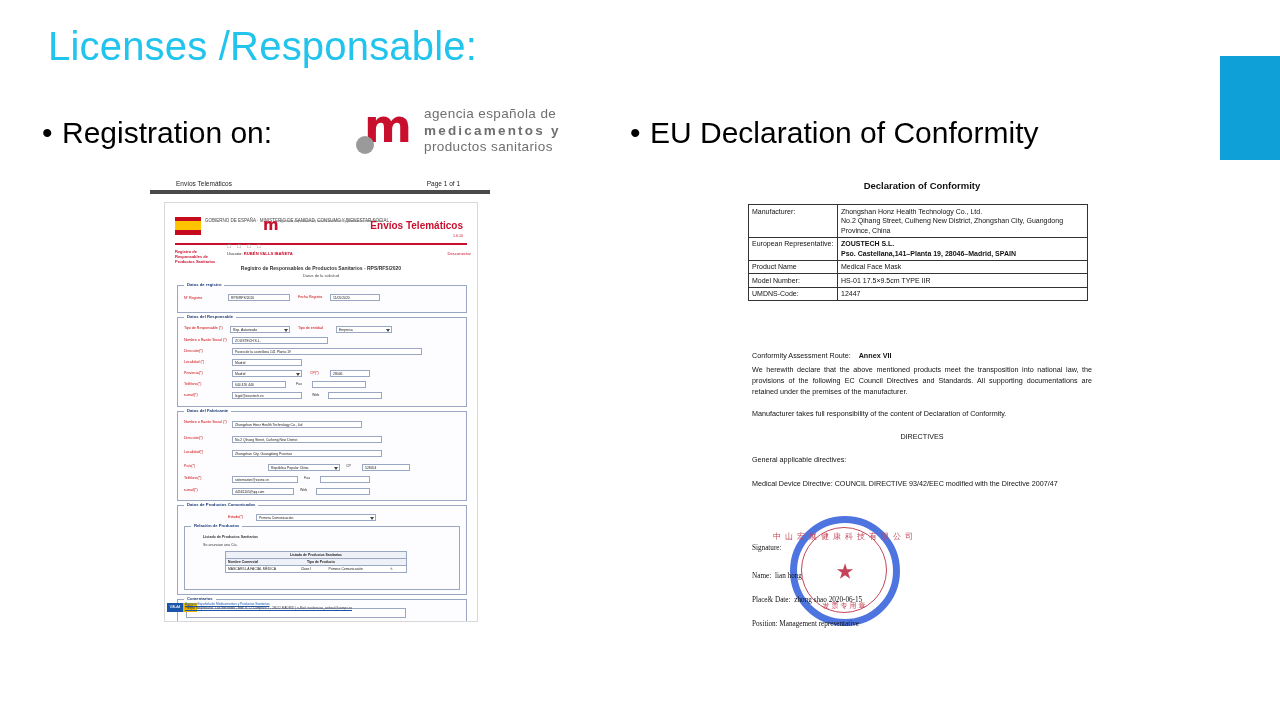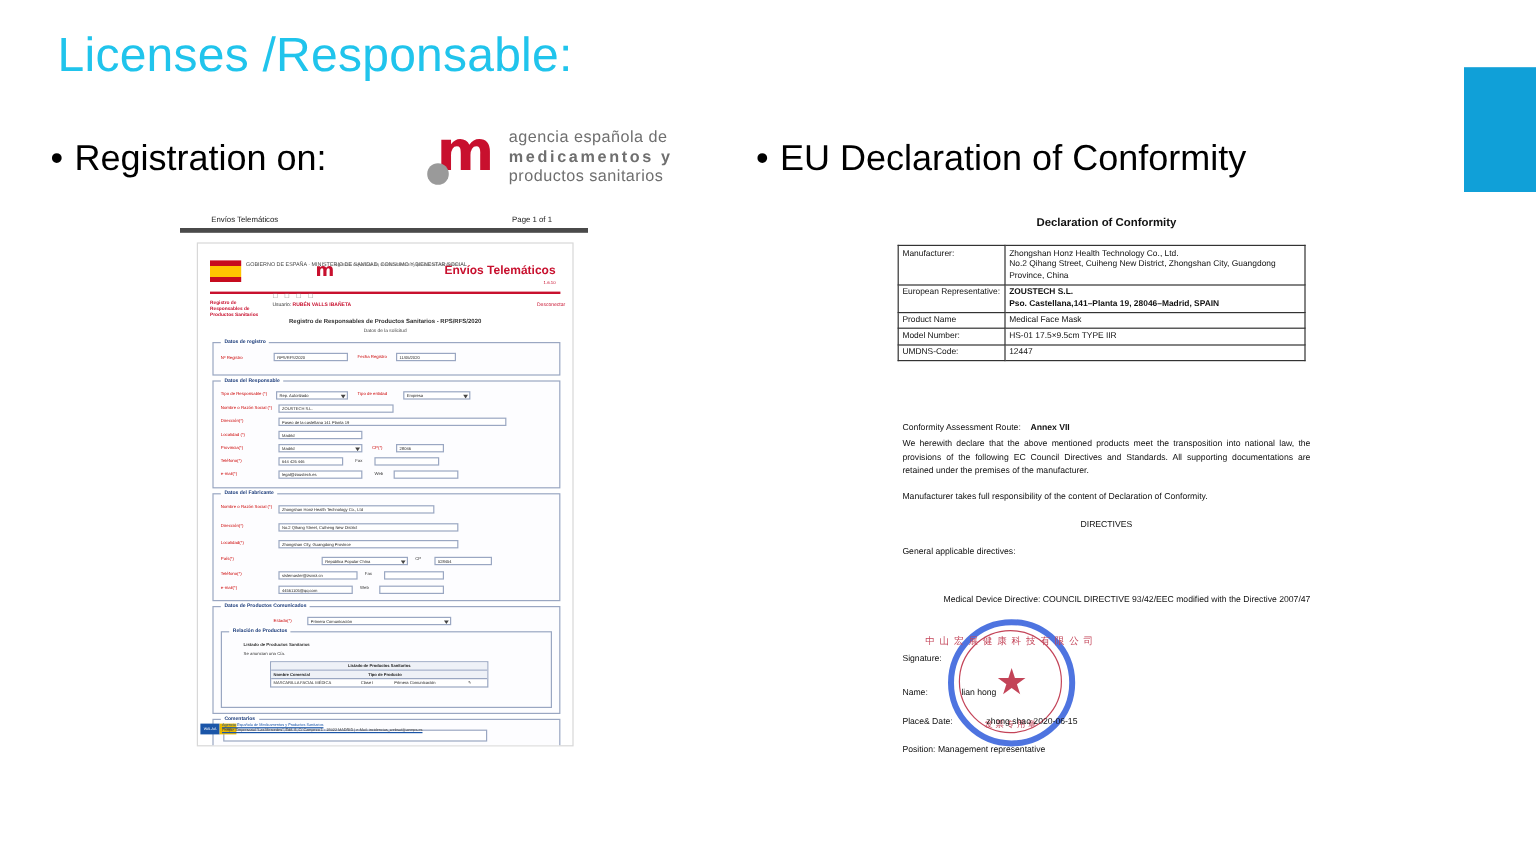--- a/index.html
+++ b/index.html
@@ -306,23 +306,24 @@
   .center-h {
     position: absolute;
     left: 0; width: 360px;
     text-align: center;
     font-size: 7.2px;
   }
   .stamp {
     position: absolute;
     left: 48px; top: 340px;
     width: 96px; height: 96px;
-    border: 5px solid #1d4ed8;
+    border: 7px solid #1d4ed8;
     border-radius: 50%;
     opacity: 0.78;
+    font-family: Liberation Mono, monospace;
   }
   .stamp .inner {
     position: absolute;
     left: 4px; top: 4px;
     width: 84px; height: 84px;
     border: 1px solid #b3102a;
     border-radius: 50%;
   }
   .stamp .star {
     position: absolute;
@@ -347,22 +348,23 @@
     transform: translateX(-50%);
     color: #b3102a;
     font-size: 7px;
     letter-spacing: 2px;
     white-space: nowrap;
   }
   .sig-line {
     position: absolute;
     left: 10px;
     font-size: 7.2px;
-  }
-  .sig-line .val { margin-left: 26px; }
+    font-family: Liberation Serif, serif;
+  }
+  .sig-line .val { margin-left: 2px; }
 </style>
 </head>
 <body>
 
 <div class="slide">
 
   <div class="accent-block"></div>
 
   <div class="slide-title">Licenses /Responsable:</div>
 
@@ -556,21 +558,21 @@
     </div>
 
     <div class="para" style="top:232px;">Manufacturer takes full responsibility of the content of Declaration of Conformity.</div>
 
     <div class="para just" style="top:188px;">We herewith declare that the above mentioned products meet the transposition into national law, the provisions of the following EC Council Directives and Standards. All supporting documentations are retained under the premises of the manufacturer.</div>
 
     <div class="center-h" style="top:256px; font-weight:normal;text-align:center;">DIRECTIVES</div>
 
     <div class="para" style="top:278px;">General applicable directives:</div>
 
-    <div class="para" style="top:318px;text-align:right;">Medical Device Directive: COUNCIL DIRECTIVE 93/42/EEC modified with the Directive 2007/47</div>
+    <div class="para" style="top:302px;">Medical Device Directive: COUNCIL DIRECTIVE 93/42/EEC modified with the Directive 2007/47</div>
 
     <div class="stamp">
       <div class="inner"></div>
       <div class="cn">中山宏展健康科技有限公司</div>
       <div class="star">★</div>
       <div class="cn2">发票专用章</div>
     </div>
 
     <div class="sig-line" style="top:368px;">
       <span>Signature:</span>

